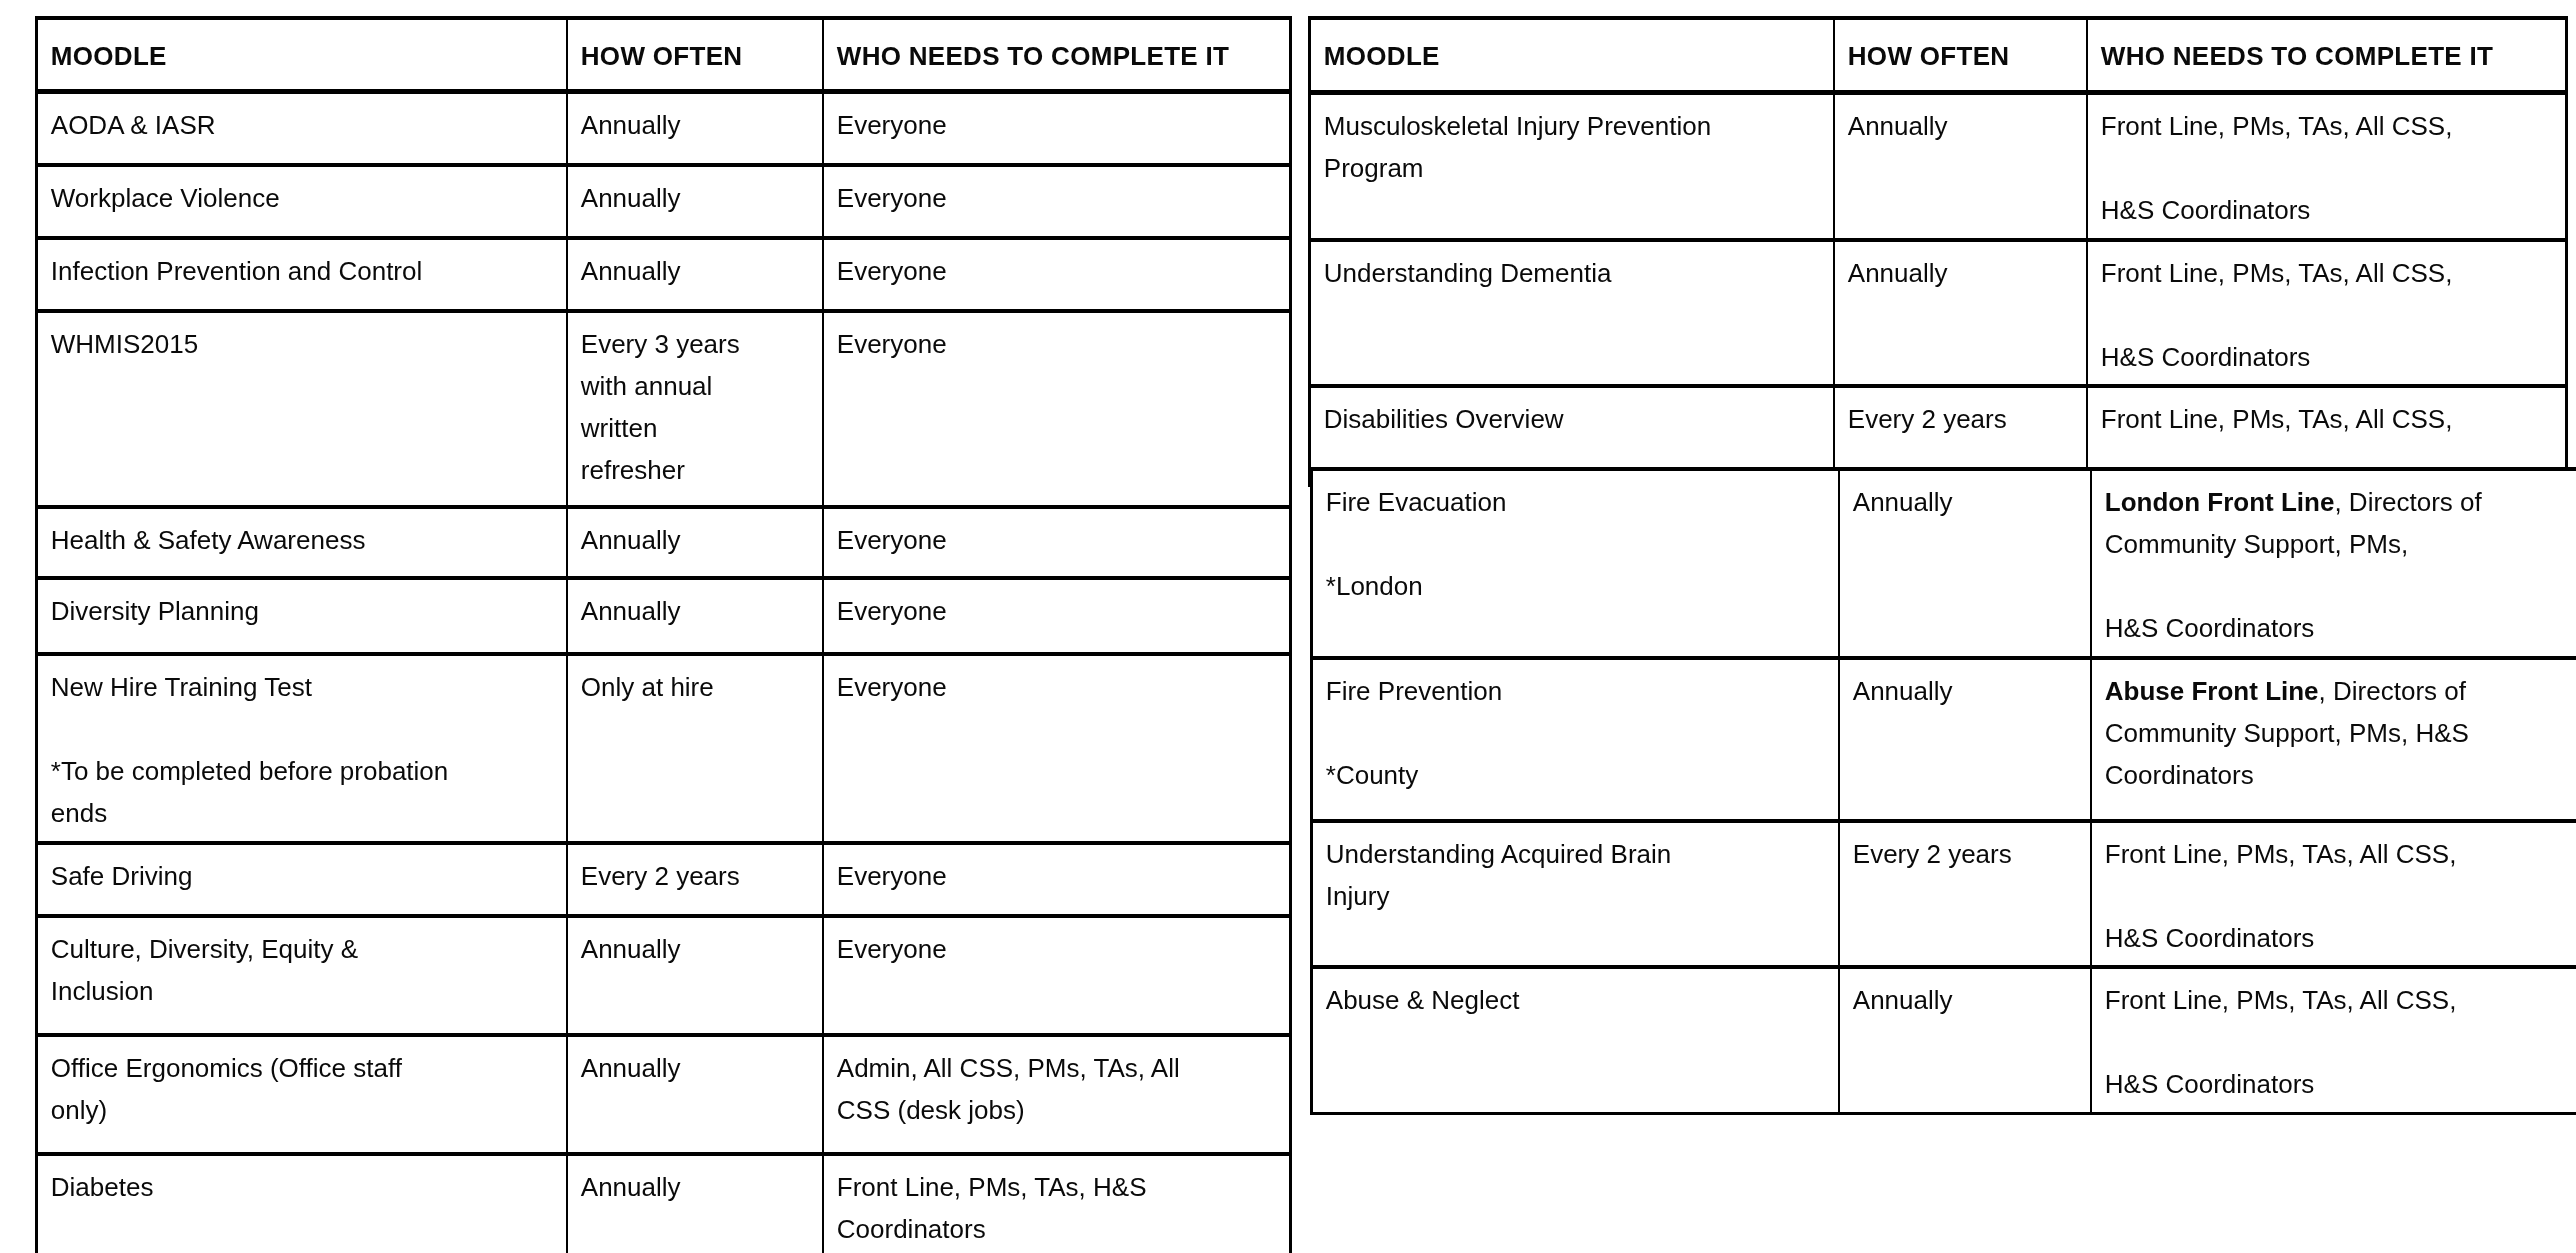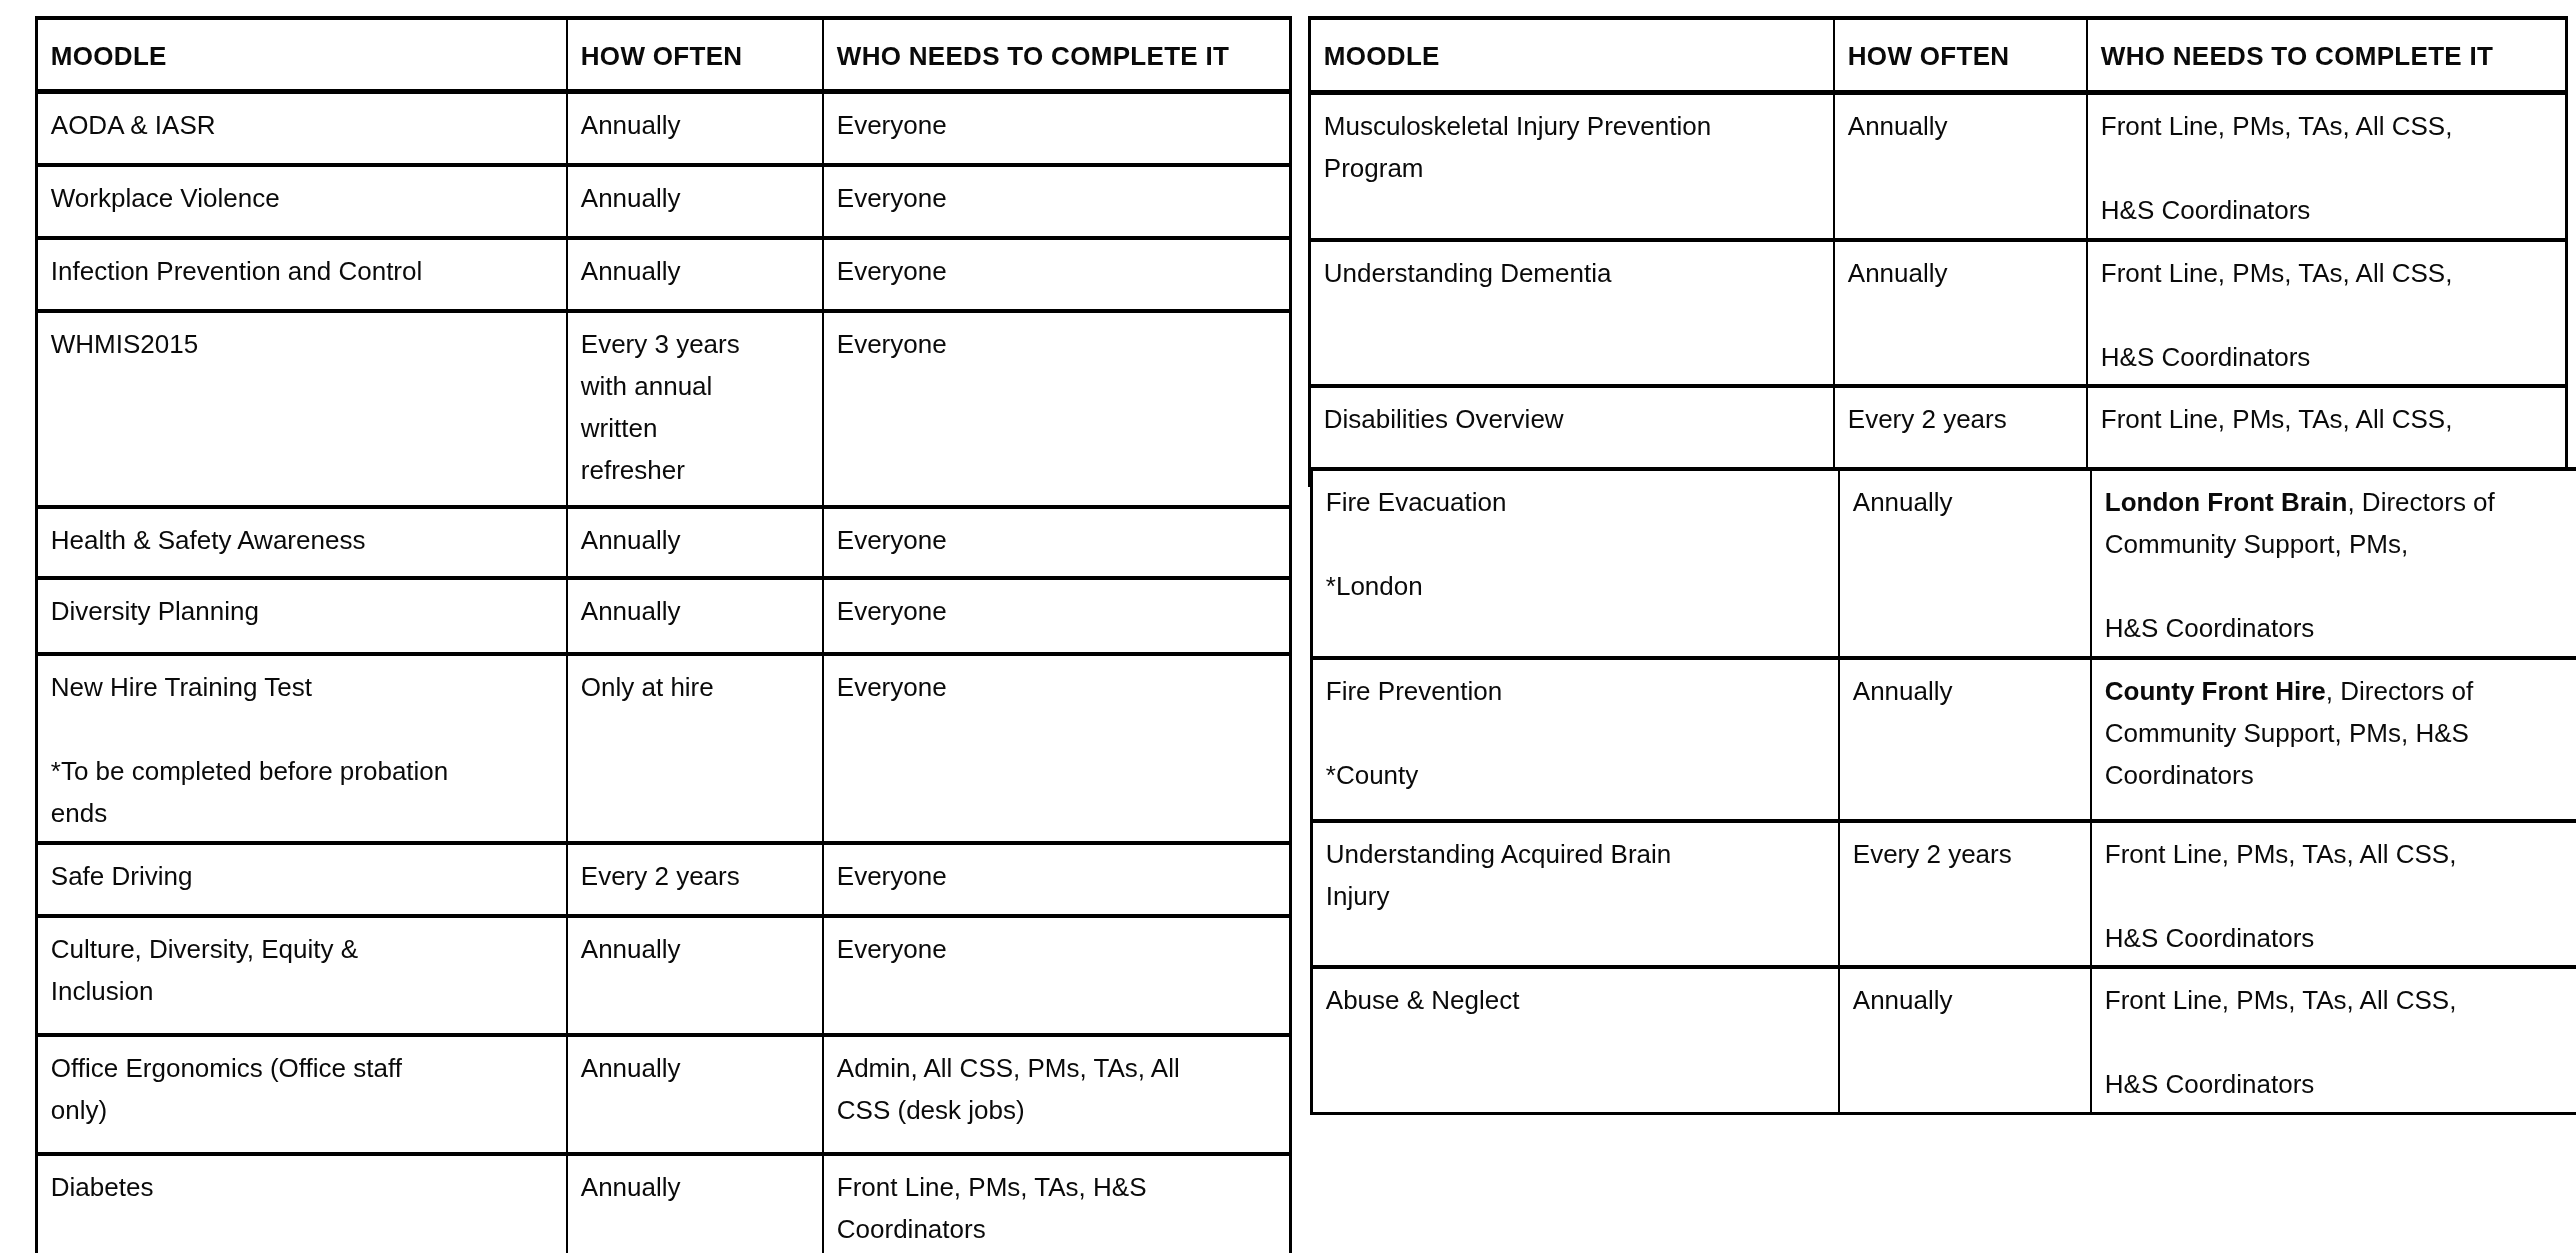--- a/index.html
+++ b/index.html
@@ -133,31 +133,31 @@
 H&amp;S Coordinators</div>
   </div>
 </div>
 
 <div class="tbl" style="left:1298px;top:467px;width:1276px;margin-left:12px;--c1:527px;--c2:252px;">
   <div class="row" style="min-height:179px">
     <div class="cell">Fire Evacuation
 
 *London</div>
     <div class="cell">Annually</div>
-    <div class="cell"><b>London Front Brain</b><span>, Directors of
+    <div class="cell"><b>London Front Line</b><span>, Directors of
 Community Support, PMs,
 
 H&amp;S Coordinators</span></div>
   </div>
   <div class="row" style="min-height:159px">
     <div class="cell">Fire Prevention
 
 *County</div>
     <div class="cell">Annually</div>
-    <div class="cell"><b>County Front Hire</b><span>, Directors of
+    <div class="cell"><b>Abuse Front Line</b><span>, Directors of
 Community Support, PMs, H&amp;S
 Coordinators</span></div>
   </div>
   <div class="row" style="min-height:131px">
     <div class="cell">Understanding Acquired Brain
 Injury</div>
     <div class="cell">Every 2 years</div>
     <div class="cell">Front Line, PMs, TAs, All CSS,
 
 H&amp;S Coordinators</div>

